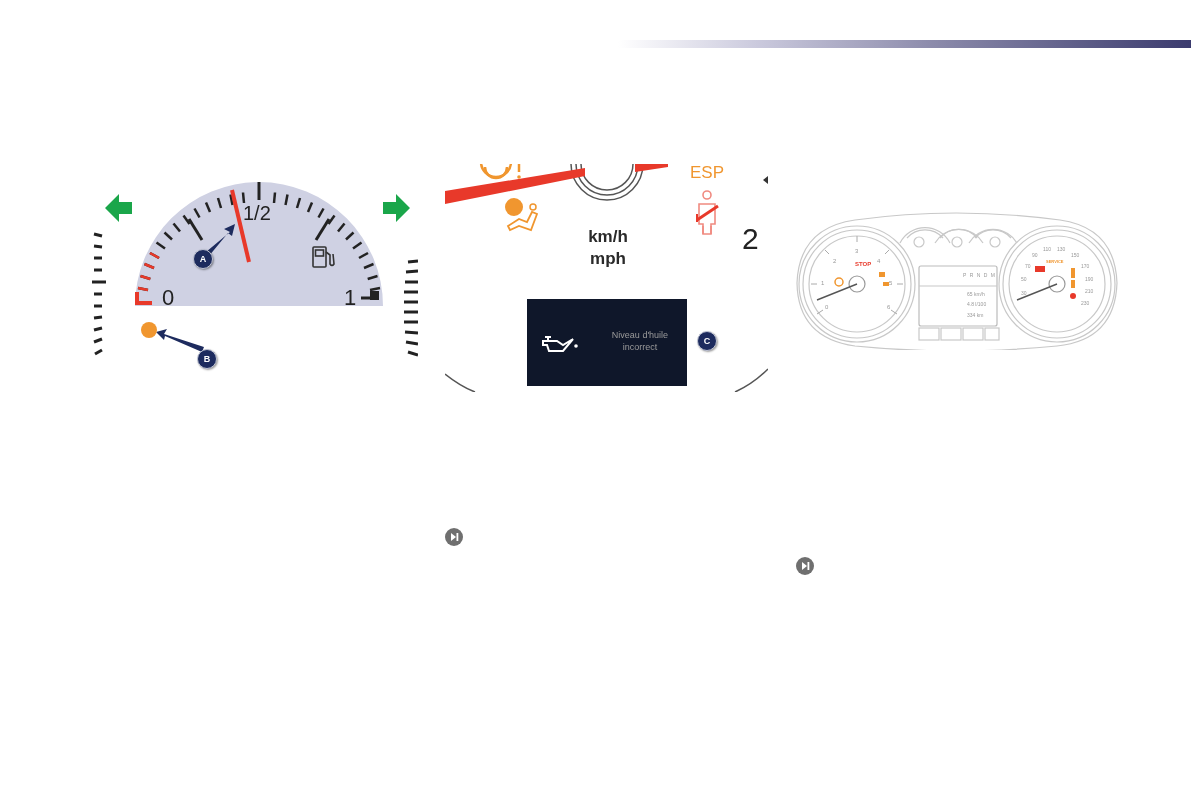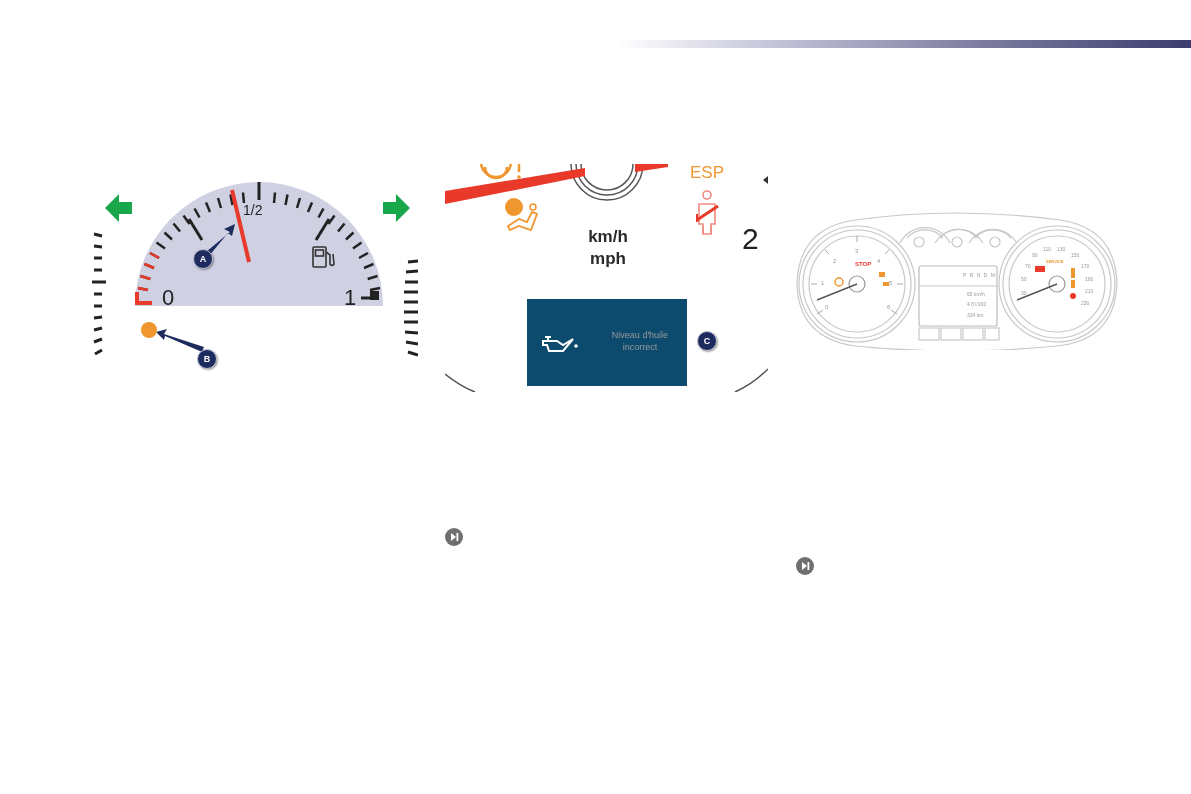--- a/index.html
+++ b/index.html
@@ -9,21 +9,21 @@
     #fuel-panel { left: 92px; top: 164px; width: 326px; height: 214px; }
     #speedo-panel { left: 445px; top: 164px; width: 323px; height: 228px; }
     #cluster-panel { left: 795px; top: 208px; width: 325px; height: 142px; }
     svg { display: block; }
     .next-btn { position: absolute; width: 18px; height: 18px; border-radius: 50%; background: #6f6f6f; cursor: pointer; }
     .next-btn svg { position: absolute; left: 0; top: 0; }
     #next-1 { left: 445px; top: 528px; }
     #next-2 { left: 796px; top: 557px; }
     .txt { position: absolute; white-space: nowrap; }
     .unit-label { font-weight: bold; color: #2a2a2a; font-size: 17px; text-align: center; line-height: 22px; left: 128px; top: 62px; width: 70px; }
-    .oil-display { position: absolute; left: 82px; top: 135px; width: 160px; height: 87px; background: #0c4a6e; }
+    .oil-display { position: absolute; left: 82px; top: 135px; width: 160px; height: 87px; background: #0f172a; }
     .oil-text { position: absolute; left: 72px; top: 30px; width: 82px; color: #9a9a9a; font-size: 9px; text-align: center; line-height: 12px; filter: blur(0.6px); white-space: normal; }
     .callout { position: absolute; width: 18px; height: 18px; border-radius: 50%; background: #1d2b5e; border: 1px solid #c0c4d4; color: #fff; font-size: 9px; font-weight: bold; text-align: center; line-height: 18px; box-shadow: 1px 1px 2px rgba(0,0,0,0.4); }
   </style>
 </head>
 <body>
 
 <div class="header-bar"></div>
 
 <div class="panel" id="fuel-panel">
   <svg width="326" height="214" viewBox="0 0 326 214">
@@ -110,21 +110,21 @@
     </g>
 
     <path d="M13 44 L27 30 L27 38 L40 38 L40 50 L27 50 L27 58 Z" fill="#1aa64a"></path>
     <path d="M318 44 L304 30 L304 38 L291 38 L291 50 L304 50 L304 58 Z" fill="#1aa64a"></path>
 
     <path d="M108 93 L138 68 L132 65 L143 60 L140 72 L136 69 L112 98 Z" fill="#1d2b5e"></path>
     <path d="M112 183 L72 170 L75 165 L64 168 L72 176 L73 172 L110 188 Z" fill="#1d2b5e"></path>
 
     <circle cx="57" cy="166" r="8" fill="#f0962f"></circle>
   </svg>
-  <span class="txt" style="left:151px;top:38px;font-size:14px;color:#222;">1/2</span>
+  <span class="txt" style="left:151px;top:38px;font-size:20px;color:#222;">1/2</span>
   <span class="txt" style="left:70px;top:121px;font-size:22px;color:#222;">0</span>
   <span class="txt" style="left:252px;top:121px;font-size:22px;color:#222;">1</span>
   <div class="callout" style="left:101px;top:85px;">A</div>
   <div class="callout" style="left:105px;top:185px;">B</div>
 </div>
 
 <div class="panel" id="speedo-panel">
   <svg width="323" height="228" viewBox="0 0 323 228">
 
     <g fill="none" stroke="#555" stroke-width="1.5">

